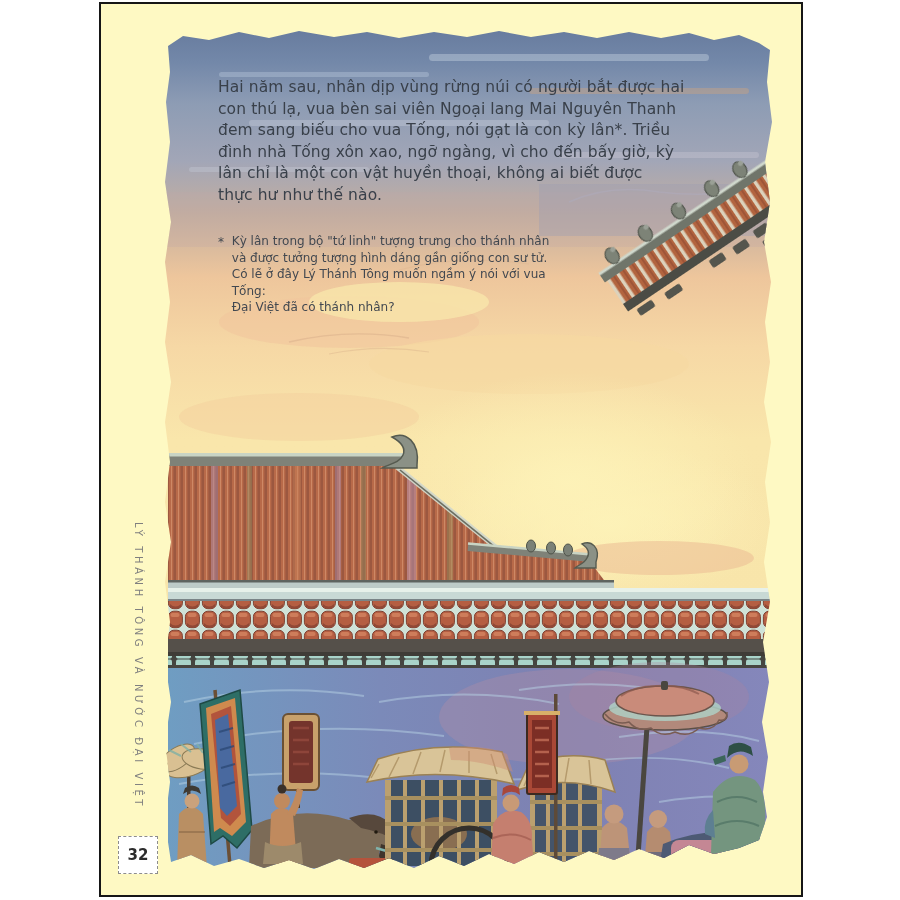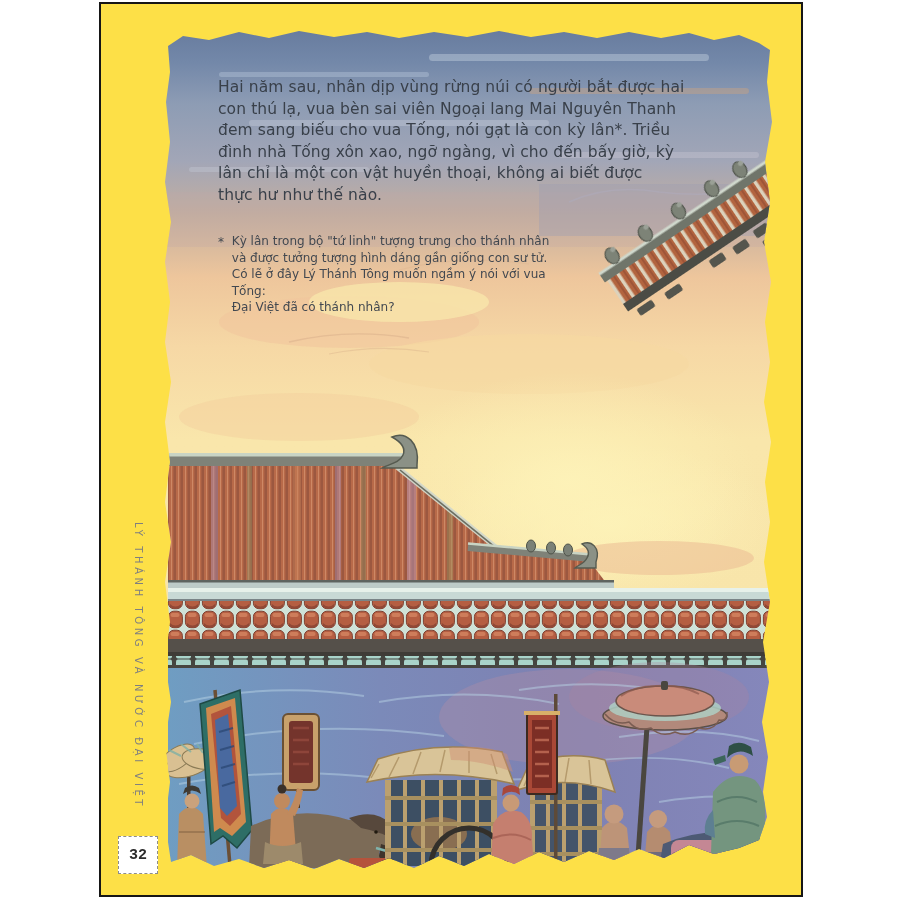--- a/index.html
+++ b/index.html
@@ -2,21 +2,21 @@
 <html><head>
 <meta charset="utf-8">
 <style>
   html,body{margin:0;padding:0;}
   body{
     width:900px;height:900px;background:#ffffff;position:relative;
     font-family:"DejaVu Sans",sans-serif;overflow:hidden;
   }
   .page{
     position:absolute;left:99px;top:2px;width:704px;height:895px;
-    background:#fde047;
+    background:#fef9c3;
   }
   .page-border{
     position:absolute;inset:0;border:2px solid #161616;pointer-events:none;z-index:10;
   }
   svg.art{position:absolute;left:0;top:0;z-index:1;}
   .story{
     position:absolute;left:119px;top:75px;width:480px;z-index:5;
     font-size:15.5px;line-height:21.5px;color:#39404a;
     white-space:pre-line;letter-spacing:0.1px;
   }
@@ -28,21 +28,21 @@
   .footnote .fn-lines{white-space:pre-line;}
   .spine-title{
     position:absolute;left:45px;top:520px;z-index:5;
     transform:rotate(90deg);transform-origin:0 0;
     font-size:10px;letter-spacing:3.6px;color:#7f7f7f;white-space:nowrap;
   }
   .page-number{
     position:absolute;left:19px;top:834px;width:38px;height:36px;z-index:5;
     border:1px dashed #8d8d8d;background:#ffffff;
     display:flex;align-items:center;justify-content:center;
-    font-size:15px;font-weight:bold;color:#2c2c2c;font-family:Liberation Mono, monospace;
+    font-size:15px;font-weight:bold;color:#2c2c2c;
   }
 </style>
 </head>
 <body>
 
 <div class="page">
 
   <svg class="art" width="704" height="895" viewBox="0 0 704 895">
     <defs>
       <linearGradient id="skyGrad" x1="0" y1="0" x2="0" y2="1">

